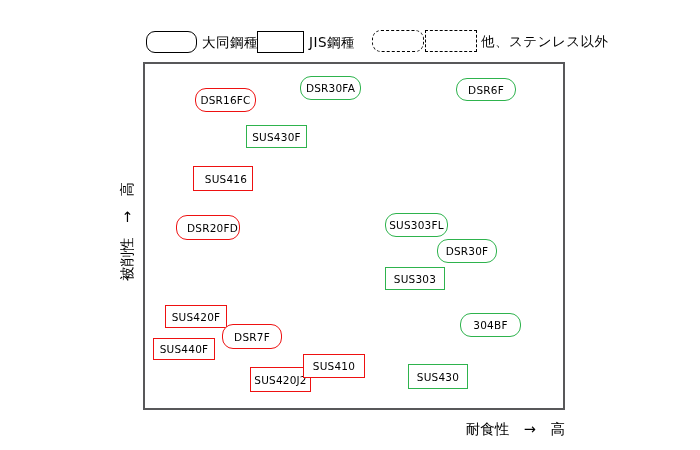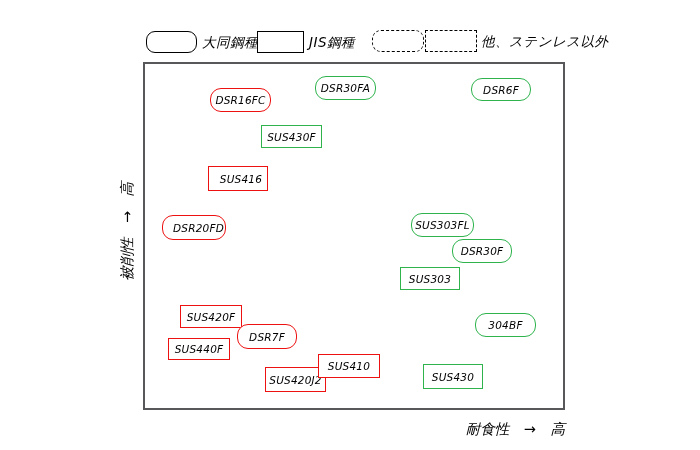--- a/index.html
+++ b/index.html
@@ -1,33 +1,32 @@
 <!DOCTYPE html>
 <html><head>
 <meta charset="utf-8">
 <style>
   html,body{margin:0;padding:0;background:#fff;}
   #stage{
     position:relative;width:700px;height:450px;background:#fff;overflow:hidden;
-    font-family:"DejaVu Sans","Liberation Sans",sans-serif;color:#000;font-style:italic;
+    font-family:"DejaVu Sans","Liberation Sans",sans-serif;color:#000;
   }
   
   .sample{position:absolute;box-sizing:border-box;background:#fff;border:1.7px solid #000;height:22px;}
   .sample.rounded{border-radius:9px;}
   .sample.dashed{border-style:dashed;border-width:1.4px;}
   .legend-label{position:absolute;font-size:13.5px;letter-spacing:0.5px;white-space:nowrap;}
   
   #plot-area{position:absolute;box-sizing:border-box;background:#fff;}
   
   .grade-box{
     position:absolute;box-sizing:border-box;background:#fff;
     display:flex;align-items:center;justify-content:center;
     font-size:10.5px;letter-spacing:0.2px;white-space:nowrap;
     border:1.6px solid #000;
-    margin-left:15px;
   }
   .grade-box.rounded{border-radius:11px;}
   
   .axis-label{position:absolute;font-size:14.5px;white-space:nowrap;}
   #x-axis-label{text-align:right;}
   #y-axis-label{transform:rotate(-90deg);transform-origin:center center;text-align:center;}
 </style>
 </head>
 <body>
 
@@ -46,22 +45,22 @@
   <div id="plot-area" style="left: 143px; top: 62px; width: 422px; height: 348px; border: 2px solid rgb(88, 88, 90);"></div>
 
   <div class="axis-label" id="y-axis-label" style="left:72px;top:222px;width:110px;">被削性　→　高</div>
   <div class="axis-label" id="x-axis-label" style="left:143px;top:420px;width:422px;">耐食性　→　高</div>
 
 <div class="grade-box rounded" style="left: 195px; top: 88px; width: 61px; height: 24px; border-color: rgb(238, 17, 17); text-align: center;">DSR16FC</div>
     <div class="grade-box rounded" style="left: 300px; top: 76px; width: 61px; height: 24px; border-color: rgb(46, 179, 77);">DSR30FA</div>
     <div class="grade-box rounded" style="left: 456px; top: 78px; width: 60px; height: 23px; border-color: rgb(46, 179, 77);">DSR6F</div>
     <div class="grade-box" style="left: 246px; top: 125px; width: 61px; height: 23px; border-color: rgb(46, 179, 77);">SUS430F</div>
     <div class="grade-box" style="left: 193px; top: 166px; width: 60px; height: 25px; border-color: rgb(238, 17, 17); padding-left: 6px;">SUS416</div>
-    <div class="grade-box rounded" style="left: 147px; top: 215px; width: 64px; height: 25px; border-color: rgb(238, 17, 17); padding-left: 9px;">DSR20FD</div>
-    <div class="grade-box rounded" style="left: 396px; top: 213px; width: 63px; height: 24px; border-color: rgb(46, 179, 77); text-align: right;">SUS303FL</div>
+    <div class="grade-box rounded" style="left: 176px; top: 215px; width: 64px; height: 25px; border-color: rgb(238, 17, 17); padding-left: 9px;">DSR20FD</div>
+    <div class="grade-box rounded" style="left: 385px; top: 213px; width: 63px; height: 24px; border-color: rgb(46, 179, 77); text-align: right;">SUS303FL</div>
     <div class="grade-box rounded" style="left: 437px; top: 239px; width: 60px; height: 24px; border-color: rgb(46, 179, 77);">DSR30F</div>
     <div class="grade-box" style="left: 385px; top: 267px; width: 60px; height: 23px; border-color: rgb(46, 179, 77);">SUS303</div>
     <div class="grade-box" style="left: 165px; top: 305px; width: 62px; height: 23px; border-color: rgb(238, 17, 17);">SUS420F</div>
     <div class="grade-box rounded" style="left: 222px; top: 324px; width: 60px; height: 25px; border-color: rgb(238, 17, 17);">DSR7F</div>
     <div class="grade-box" style="left: 153px; top: 338px; width: 62px; height: 22px; border-color: rgb(238, 17, 17);">SUS440F</div>
     <div class="grade-box" style="left: 250px; top: 367px; width: 61px; height: 25px; border-color: rgb(238, 17, 17);">SUS420J2</div>
     <div class="grade-box" style="left: 303px; top: 354px; width: 62px; height: 24px; border-color: rgb(238, 17, 17);">SUS410</div>
     <div class="grade-box rounded" style="left: 460px; top: 313px; width: 61px; height: 24px; border-color: rgb(46, 179, 77);">304BF</div>
     <div class="grade-box" style="left: 408px; top: 364px; width: 60px; height: 25px; border-color: rgb(46, 179, 77);">SUS430</div>
   </div>

